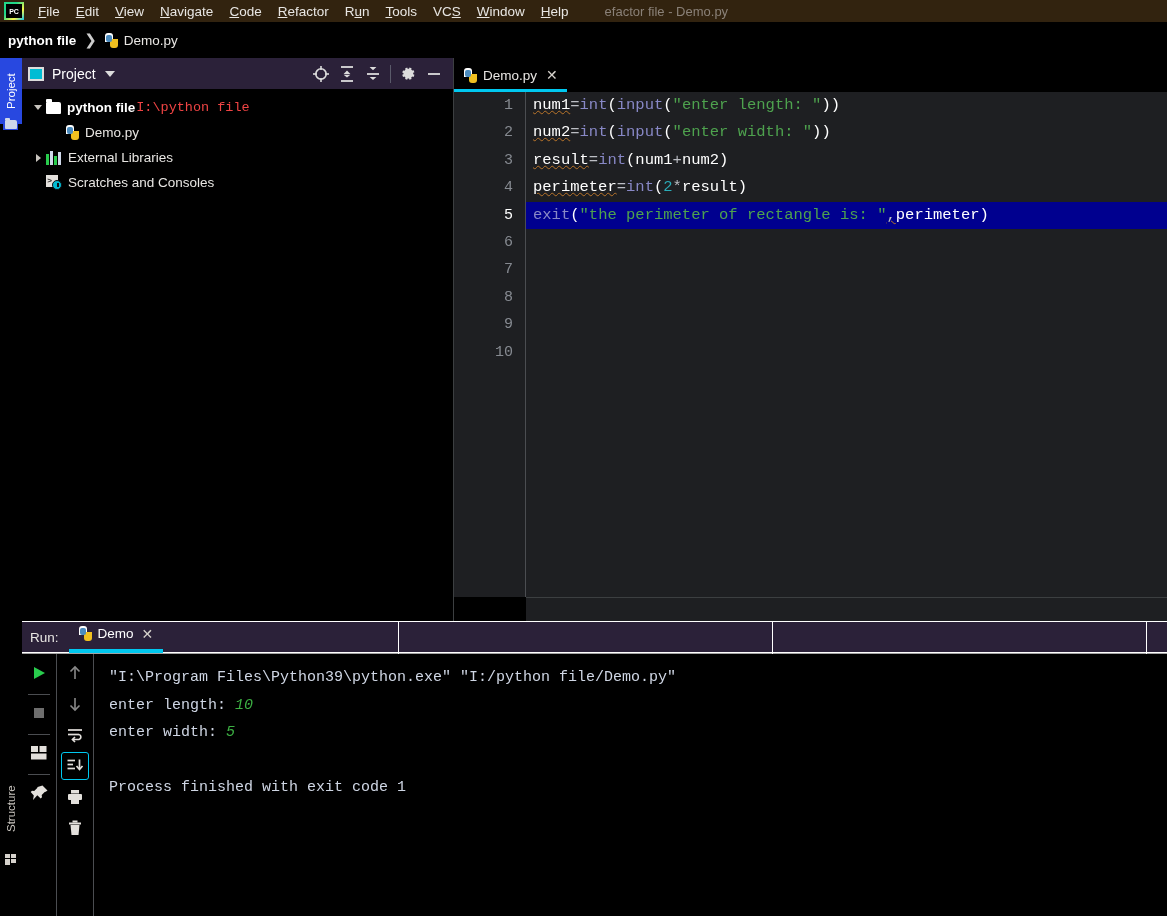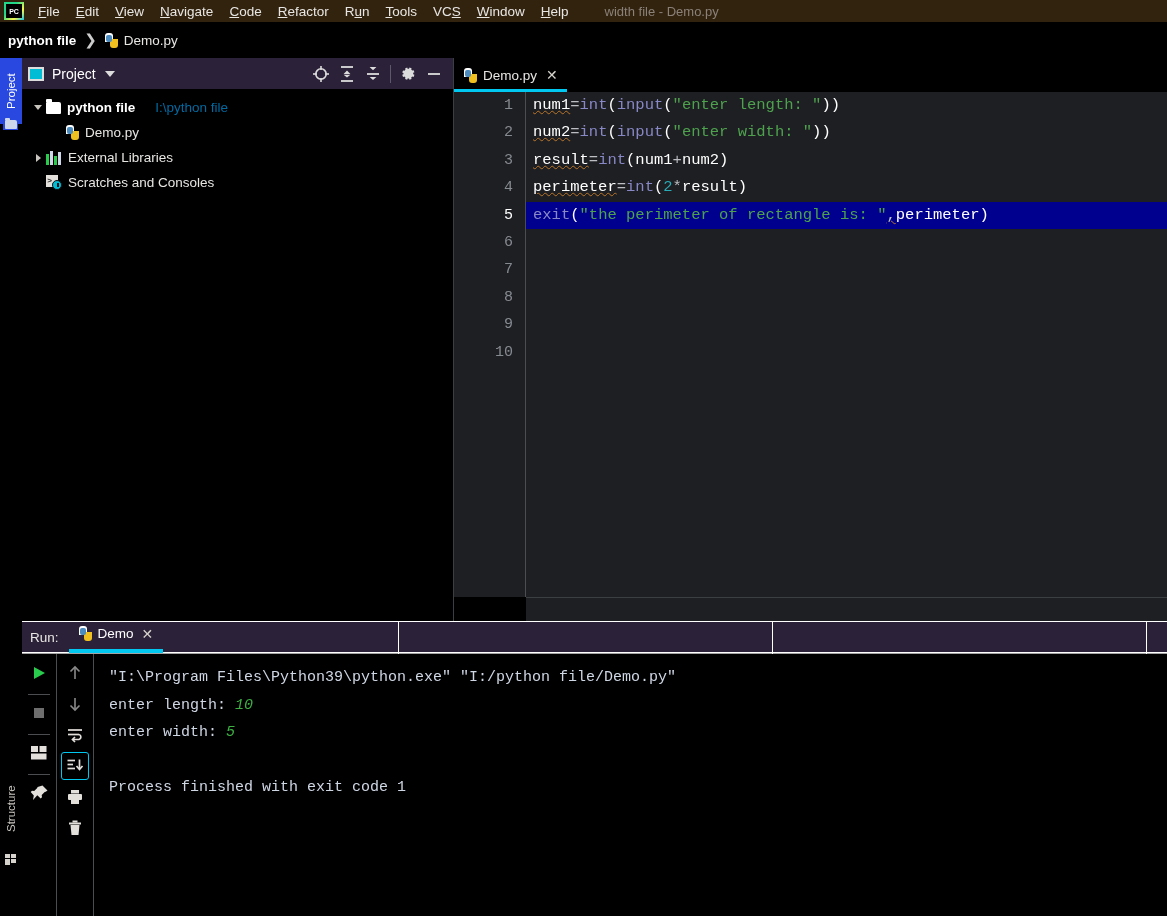--- a/index.html
+++ b/index.html
@@ -169,21 +169,21 @@
     font-family:"Liberation Mono",monospace;
   }
   .scratch-icon .cl{
     position:absolute;left:6px;top:5px;width:10px;height:10px;border-radius:50%;
     background:#00bcd4;border:1px solid #0b1014;
   }
   .scratch-icon .cl:after{
     content:'';position:absolute;left:4px;top:2px;width:1.5px;height:4px;background:#0b1014;
   }
   .t-bold { color:#ffffff; font-weight:bold; }
-  .t-path { color:#0369a1; margin-left:20px; font-weight:normal;}
+  .t-path { color:#ef4444; margin-left:1px; font-weight:normal;font-family:Liberation Mono, monospace;}
   .t-norm { color:#e8e6e3; }
 
   
   .editor-area {
     position:absolute; left:454px; top:58px; width:713px; height:563px;
     background:#1e1f22;
   }
   .tabbar { height:34px; background:#000000; display:flex; align-items:flex-end; }
   .tab {
     height:34px; display:flex; align-items:center; padding:0 9px 0 10px;
@@ -306,21 +306,21 @@
     <div class="menu-item"><u>E</u>dit</div>
     <div class="menu-item"><u>V</u>iew</div>
     <div class="menu-item"><u>N</u>avigate</div>
     <div class="menu-item"><u>C</u>ode</div>
     <div class="menu-item"><u>R</u>efactor</div>
     <div class="menu-item">R<u>u</u>n</div>
     <div class="menu-item"><u>T</u>ools</div>
     <div class="menu-item">VC<u>S</u></div>
     <div class="menu-item"><u>W</u>indow</div>
     <div class="menu-item"><u>H</u>elp</div>
-    <div class="win-title">width file - Demo.py</div>
+    <div class="win-title">efactor file - Demo.py</div>
   </div>
 
   <div class="breadcrumb">
     <span class="bc-proj">python file</span>
     <span class="bc-sep">❯</span>
     <span class="py-icon">
         <i class="b1"></i>
         <i class="b2"></i>
         <i class="b3"></i>
       </span>

